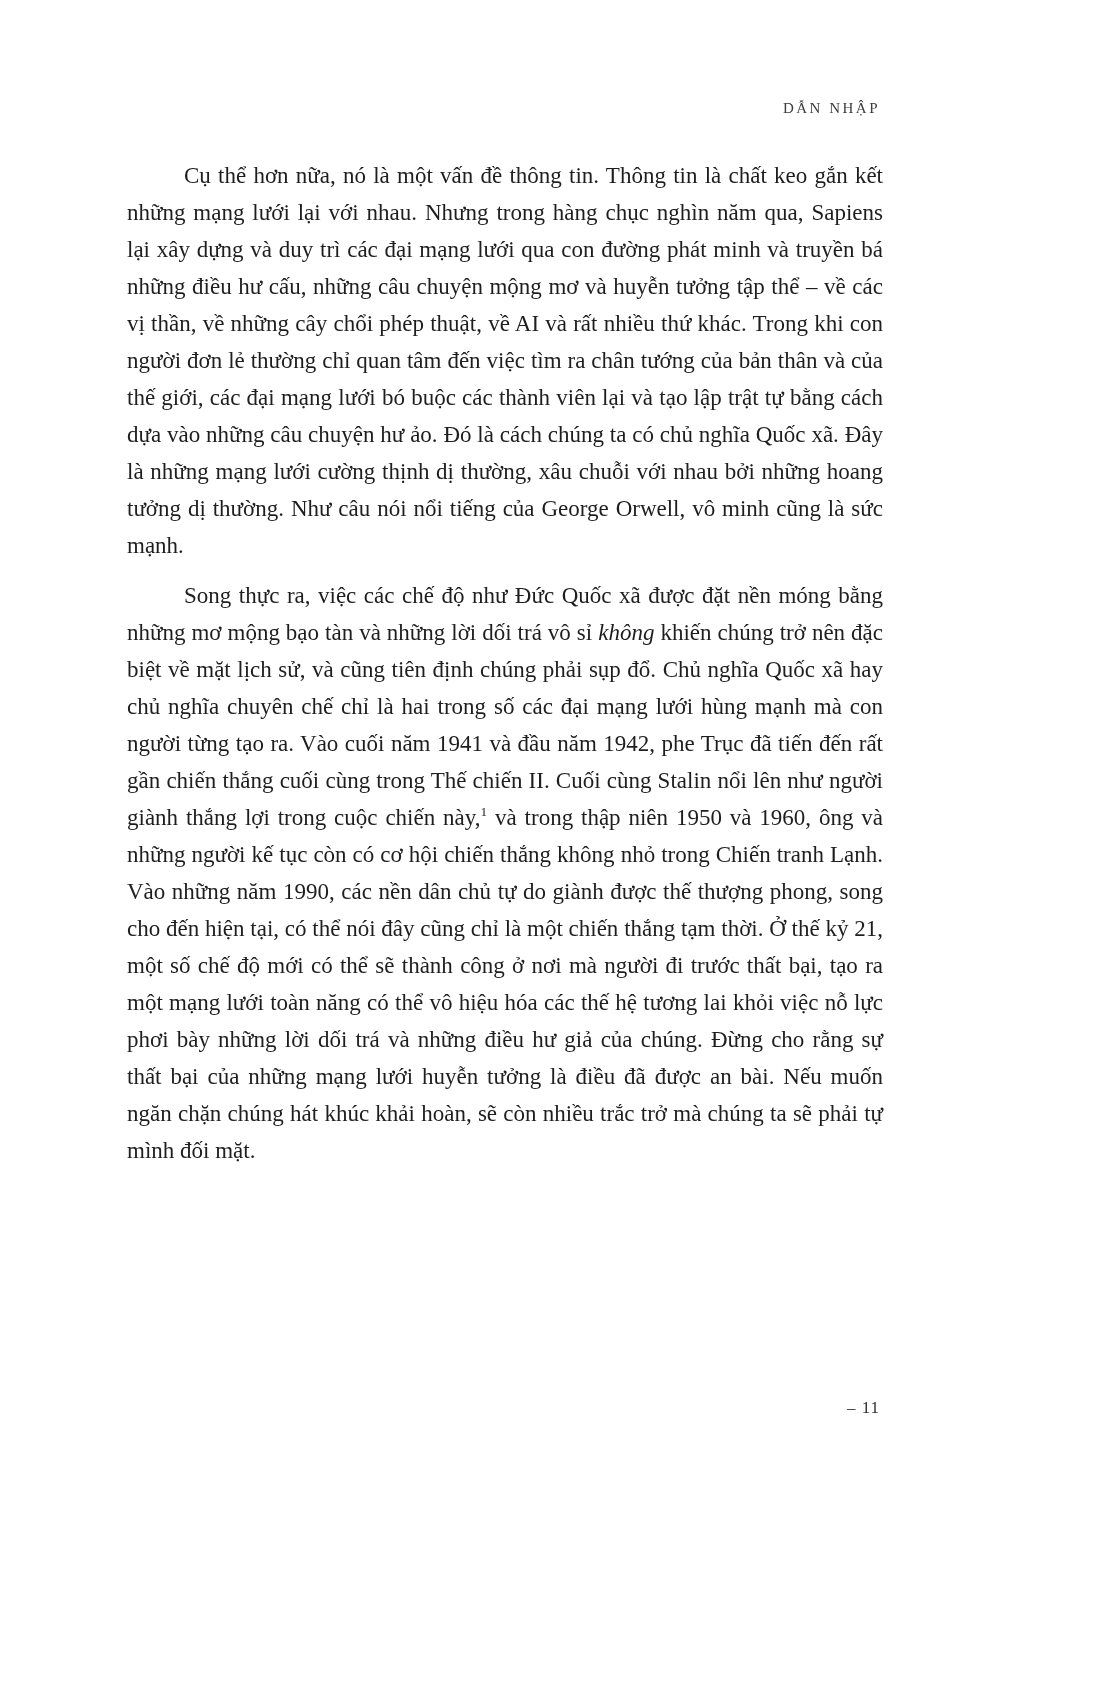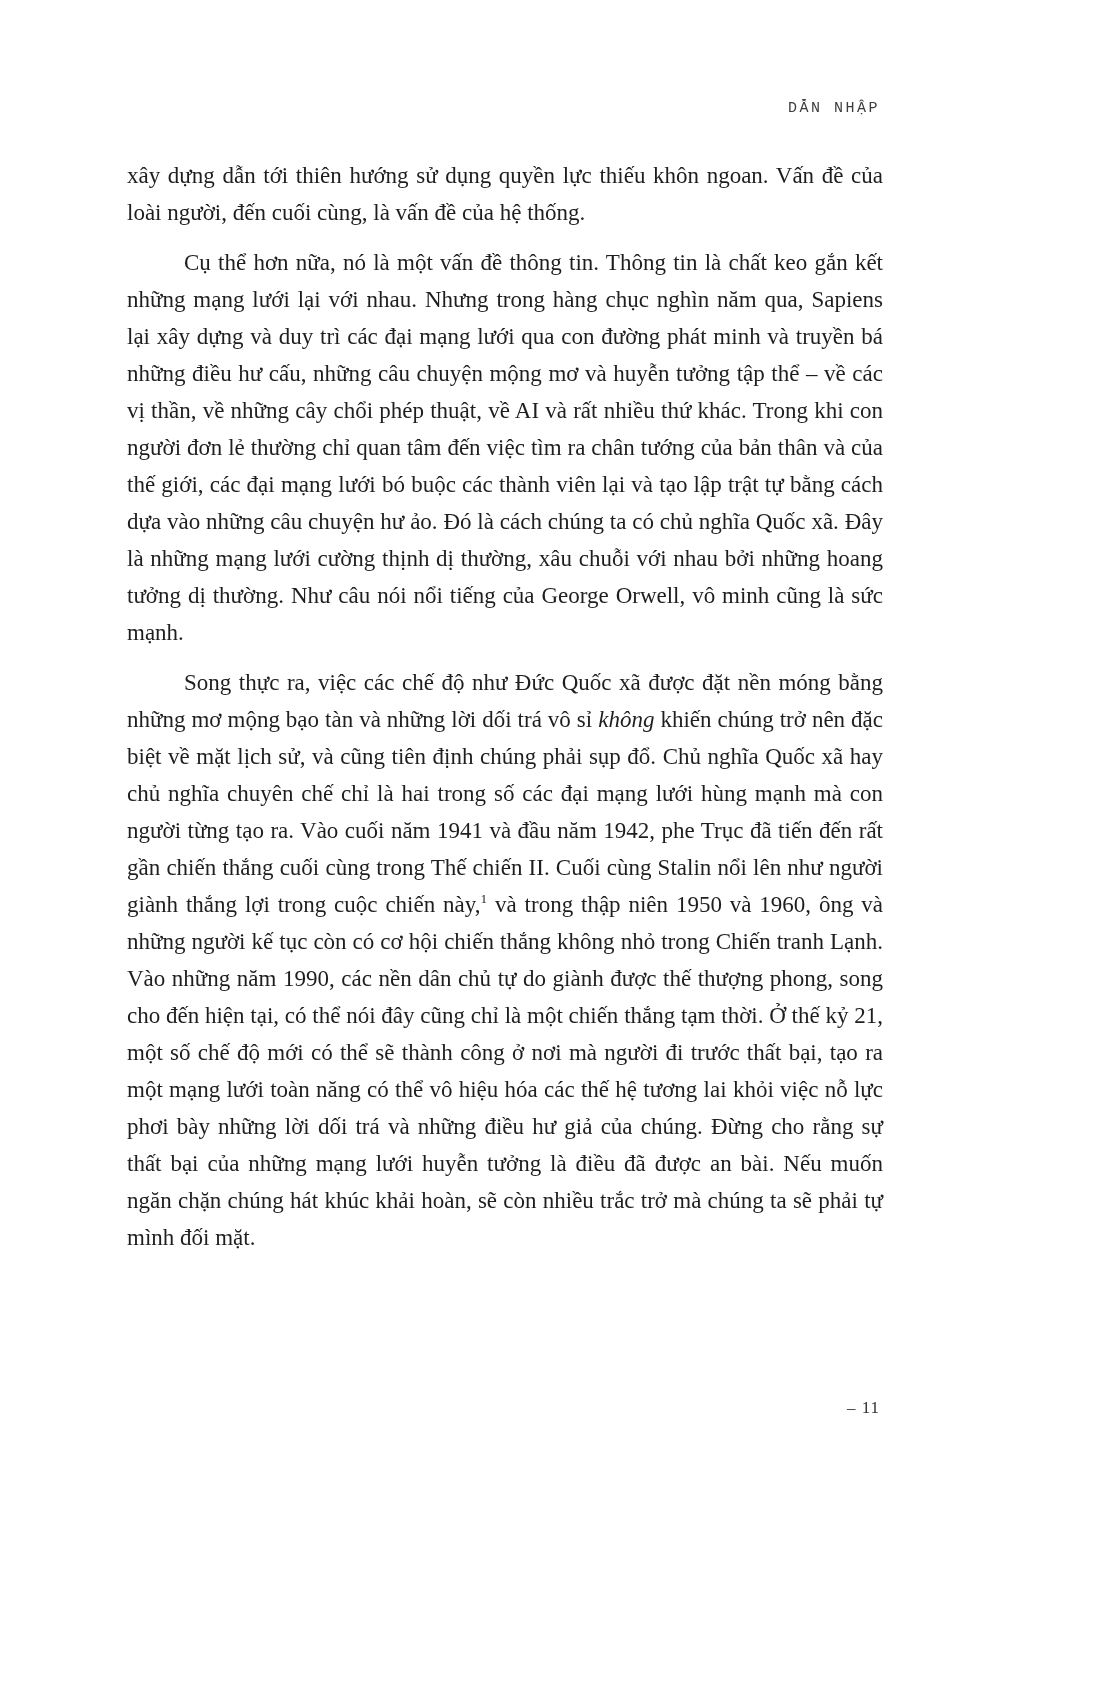--- a/index.html
+++ b/index.html
@@ -13,21 +13,21 @@
     height: 1700px;
     background: #ffffff;
     overflow: hidden;
     font-family: "Liberation Serif", "DejaVu Serif", serif;
     color: #1e1e1e;
   }
   .running-head {
     position: absolute;
     top: 100px;
     right: 220px;
-    font-family: Liberation Mono, monospace;
+    font-family: Liberation Serif, serif;
     font-size: 15px;
     letter-spacing: 2.5px;
     color: #3d3d3d;
     font-weight: 400;
   }
   .text-block {
     position: absolute;
     top: 157px;
     left: 127px;
     width: 756px;
@@ -66,21 +66,20 @@
 </style>
 </head>
 <body>
 
 <div class="page">
 
   <div class="running-head">DẪN NHẬP</div>
 
   <div class="text-block">
 
-    <p class="no-indent">xây dựng dẫn tới thiên hướng sử dụng quyền lực thiếu khôn ngoan. Vấn đề của loài người, đến cuối cùng, là vấn đề của hệ thống.</p>
 
     <p>Cụ thể hơn nữa, nó là một vấn đề thông tin. Thông tin là chất keo gắn kết những mạng lưới lại với nhau. Nhưng trong hàng chục nghìn năm qua, Sapiens lại xây dựng và duy trì các đại mạng lưới qua con đường phát minh và truyền bá những điều hư cấu, những câu chuyện mộng mơ và huyễn tưởng tập thể – về các vị thần, về những cây chổi phép thuật, về AI và rất nhiều thứ khác. Trong khi con người đơn lẻ thường chỉ quan tâm đến việc tìm ra chân tướng của bản thân và của thế giới, các đại mạng lưới bó buộc các thành viên lại và tạo lập trật tự bằng cách dựa vào những câu chuyện hư ảo. Đó là cách chúng ta có chủ nghĩa Quốc xã. Đây là những mạng lưới cường thịnh dị thường, xâu chuỗi với nhau bởi những hoang tưởng dị thường. Như câu nói nổi tiếng của George Orwell, vô minh cũng là sức mạnh.</p>
 
     <p><span>Song thực ra, việc các chế độ như Đức Quốc xã được đặt nền móng bằng những mơ mộng bạo tàn và những lời dối trá vô sỉ </span><em>không</em><span> khiến chúng trở nên đặc biệt về mặt lịch sử, và cũng tiên định chúng phải sụp đổ. Chủ nghĩa Quốc xã hay chủ nghĩa chuyên chế chỉ là hai trong số các đại mạng lưới hùng mạnh mà con người từng tạo ra. Vào cuối năm 1941 và đầu năm 1942, phe Trục đã tiến đến rất gần chiến thắng cuối cùng trong Thế chiến II. Cuối cùng Stalin nổi lên như người giành thắng lợi trong cuộc chiến này,</span><sup class="footnote">1</sup><span> và trong thập niên 1950 và 1960, ông và những người kế tục còn có cơ hội chiến thắng không nhỏ trong Chiến tranh Lạnh. Vào những năm 1990, các nền dân chủ tự do giành được thế thượng phong, song cho đến hiện tại, có thể nói đây cũng chỉ là một chiến thắng tạm thời. Ở thế kỷ 21, một số chế độ mới có thể sẽ thành công ở nơi mà người đi trước thất bại, tạo ra một mạng lưới toàn năng có thể vô hiệu hóa các thế hệ tương lai khỏi việc nỗ lực phơi bày những lời dối trá và những điều hư giả của chúng. Đừng cho rằng sự thất bại của những mạng lưới huyễn tưởng là điều đã được an bài. Nếu muốn ngăn chặn chúng hát khúc khải hoàn, sẽ còn nhiều trắc trở mà chúng ta sẽ phải tự mình đối mặt.</span></p>
 
   </div>
 
   <div class="page-number">– 11</div>
 
 </div>

